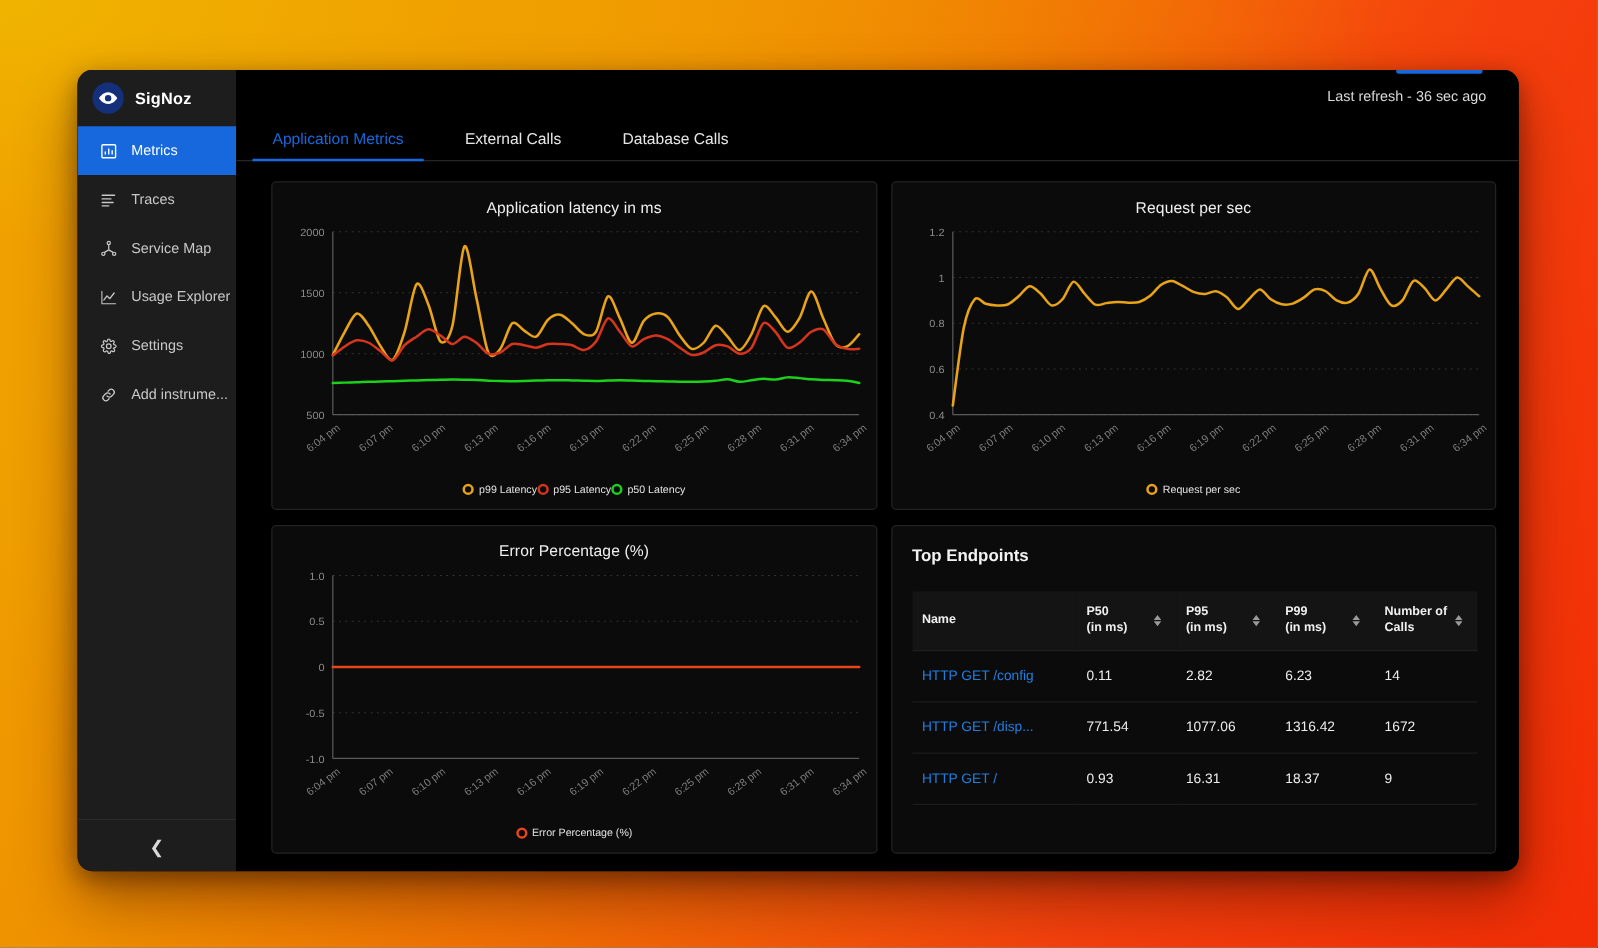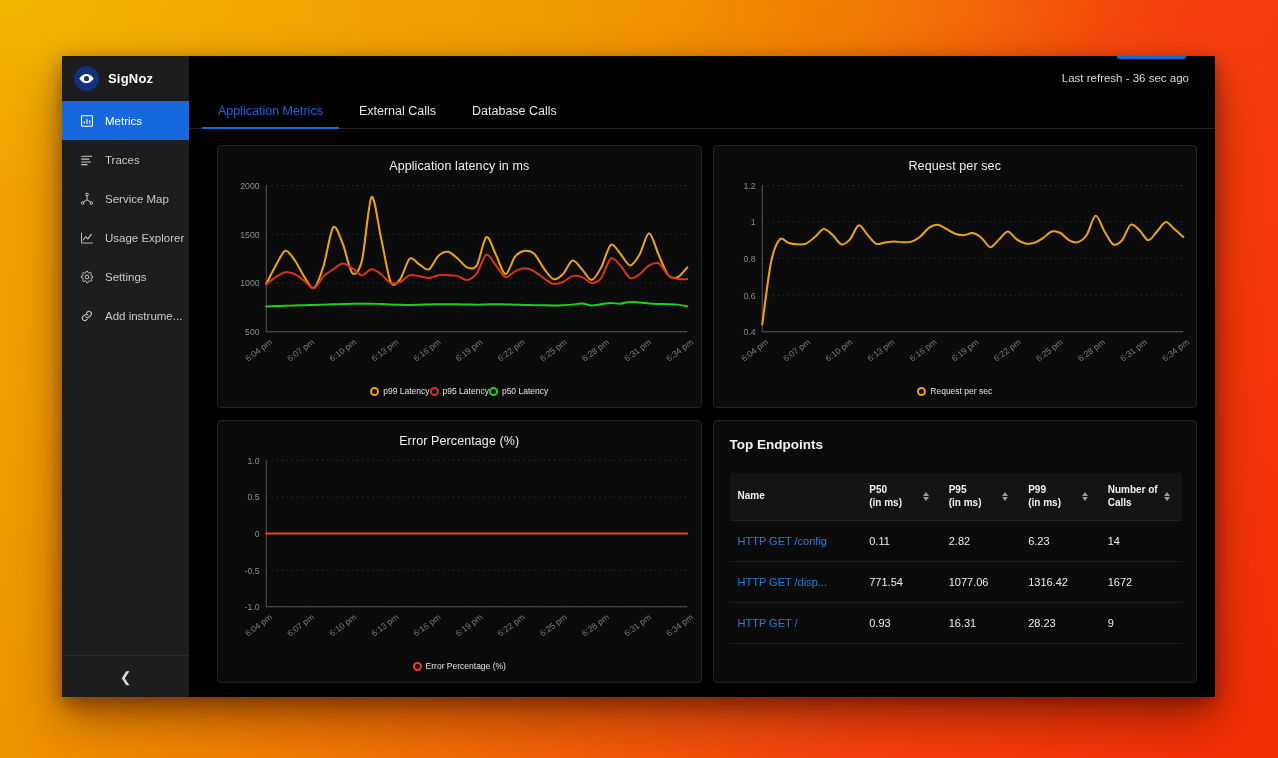--- a/index.html
+++ b/index.html
@@ -14,21 +14,21 @@
       linear-gradient(115deg, #eea800 0%, #ef8f00 26%, #f26a05 50%, #f5400d 74%, #f22d05 100%);
     position: relative;
   }
 
   
   .app-window {
     position: absolute;
     left: 62px; top: 56px;
     width: 1153px; height: 641px;
     background: #000000;
-    border-radius: 1px;
+    border-radius: 12px;
     box-shadow: 0 22px 46px rgba(60,10,0,0.45), 0 6px 18px rgba(0,0,0,0.35);
     overflow: hidden;
     display: flex;
   }
 
   
   .sidebar {
     width: 127px; height: 100%;
     background: #1d1d1d;
     display: flex; flex-direction: column;
@@ -88,21 +88,21 @@
     height: 44px; flex-shrink: 0;
     display: flex; align-items: center; justify-content: flex-end;
     padding-right: 26px;
   }
   .refresh-text { color: #d9d9d9; font-size: 11.5px; }
   .topbar-accent {
     position: absolute; top: 0px; right: 29px;
     width: 69px; height: 3px; background: #1668dc; border-radius: 0 0 2px 2px;
   }
   .tabs {
-    display: flex; align-items: flex-end; gap: 4px;
+    display: flex; align-items: flex-end; gap: 17px;
     padding-left: 13px;
     border-bottom: 1px solid #262626;
     flex-shrink: 0;
   }
   .tab {
     padding: 4px 16px 10px 16px;
     color: #e6e6e6; font-size: 12.5px;
     cursor: pointer; position: relative; white-space: nowrap;
   }
   .tab.active { color: #1668dc; }
@@ -484,21 +484,21 @@
               <td class="endpoint-name">HTTP GET /disp...</td>
               <td>771.54</td>
               <td>1077.06</td>
               <td>1316.42</td>
               <td>1672</td>
             </tr>
             <tr>
               <td class="endpoint-name">HTTP GET /</td>
               <td>0.93</td>
               <td>16.31</td>
-              <td>28.23</td>
+              <td>18.37</td>
               <td>9</td>
             </tr>
           </tbody>
         </table>
       </div>
 
     </div>
   </section>
 </div>
 

